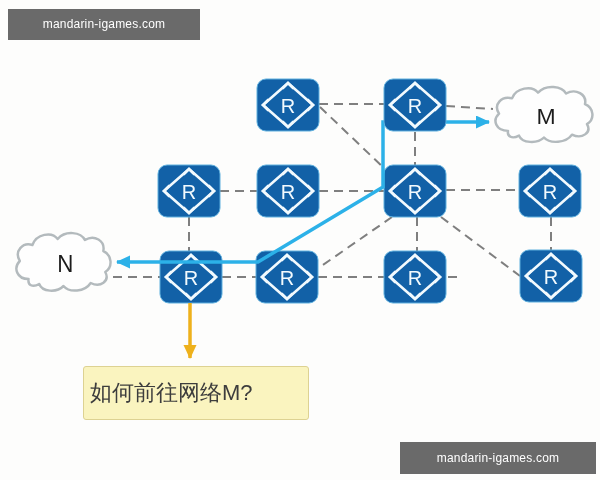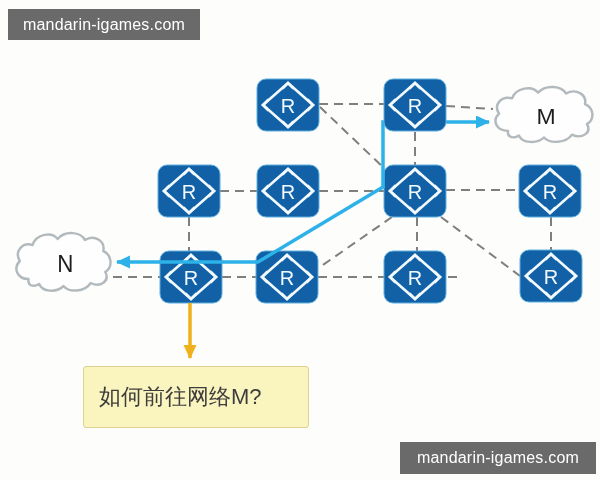--- a/index.html
+++ b/index.html
@@ -3,28 +3,28 @@
 <meta charset="utf-8">
 <style>
   html,body{margin:0;padding:0;background:#fff;}
   #canvas{
     position:relative;width:600px;height:480px;background:#fdfdfc;
     overflow:hidden;font-family:"Liberation Sans",sans-serif;
   }
   #diagram-svg{position:absolute;left:0;top:0;}
   .wm{
     position:absolute;height:31px;line-height:31px;text-align:center;
-    color:#ffffff;font-size:16px;letter-spacing:0.2px;
+    color:#ffffff;font-size:12px;letter-spacing:0.2px;
   }
   .wm-top{left:8px;top:9px;width:192px;}
   .wm-bottom{left:400px;top:442px;width:196px;height:32px;line-height:32px;}
   .note{
-    position:absolute;left:83px;top:366px;width:226px;height:62px;
+    position:absolute;left:83px;top:366px;width:226px;height:54px;
     border-radius:3px;box-sizing:border-box;
-    display:flex;align-items:center;padding-left:15px;
+    display:flex;align-items:center;padding-left:6px;
     font-size:22px;color:#3d3d3d;
   }
 </style>
 </head>
 <body>
 
 <div id="canvas">
   <svg id="diagram-svg" width="600" height="480" viewBox="0 0 600 480">
       <defs>
         <marker id="arrow-blue" markerUnits="userSpaceOnUse" markerWidth="16" markerHeight="15" refX="13" refY="6.5" orient="auto-start-reverse">

